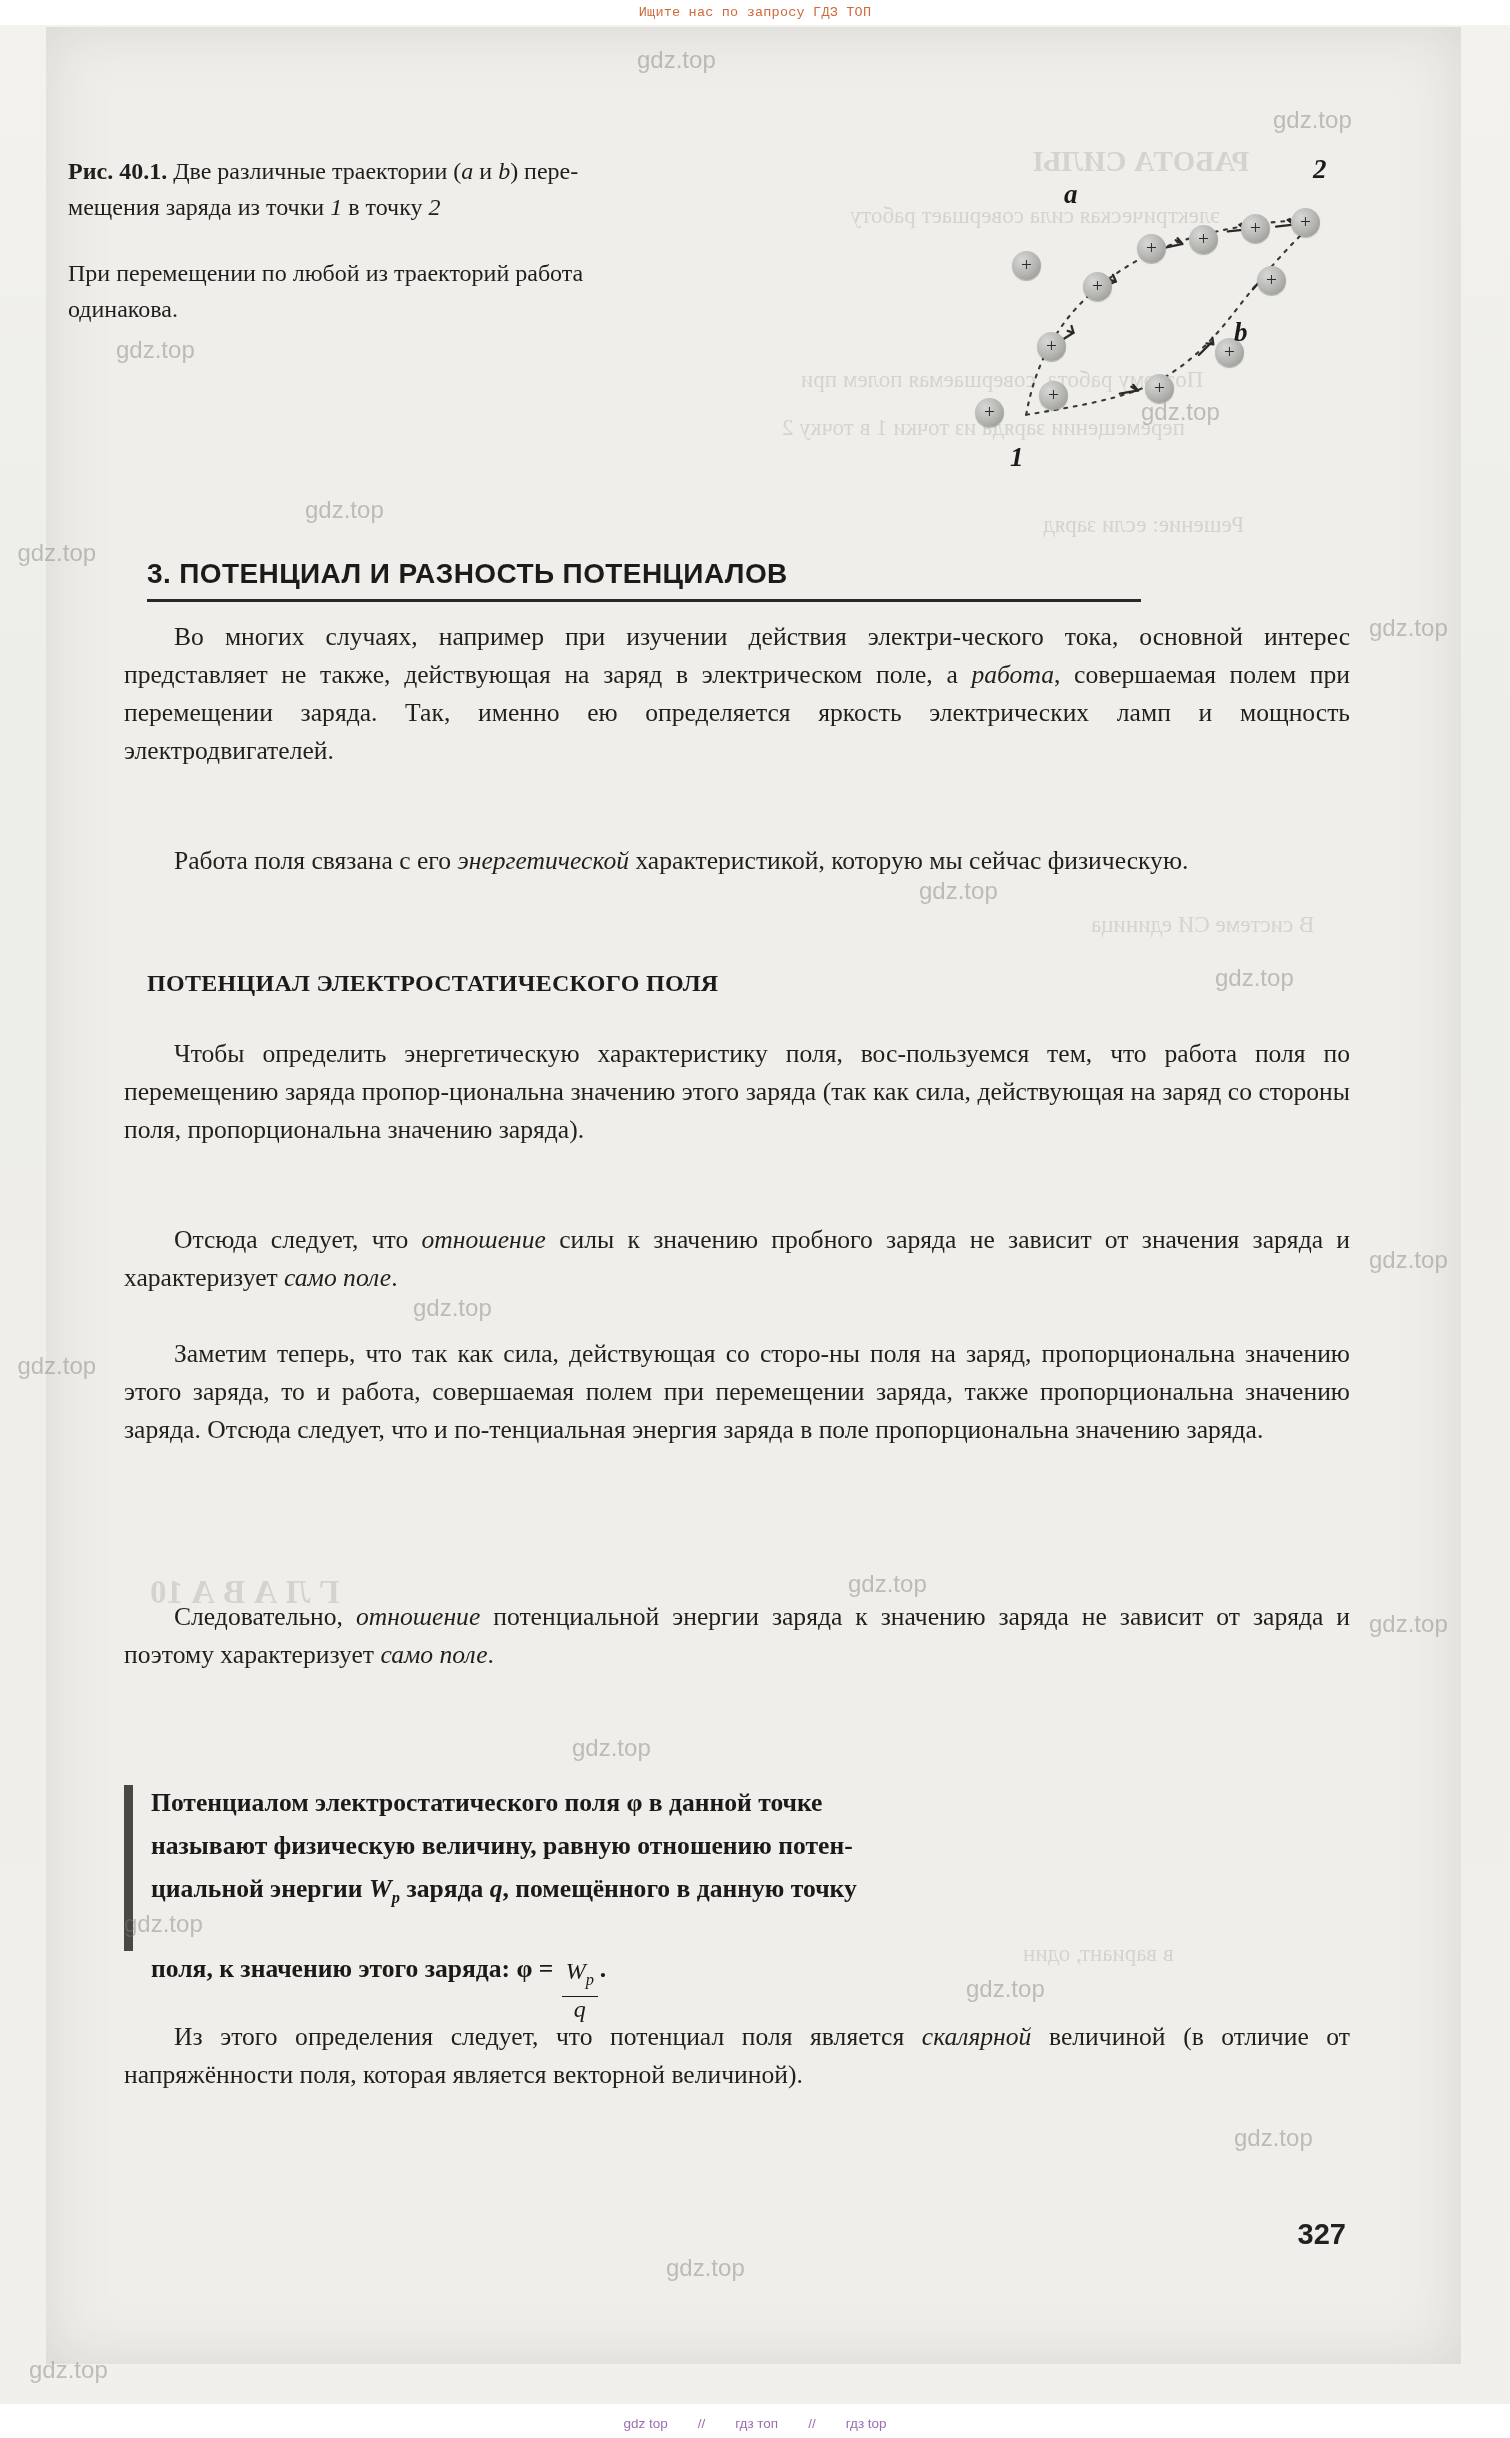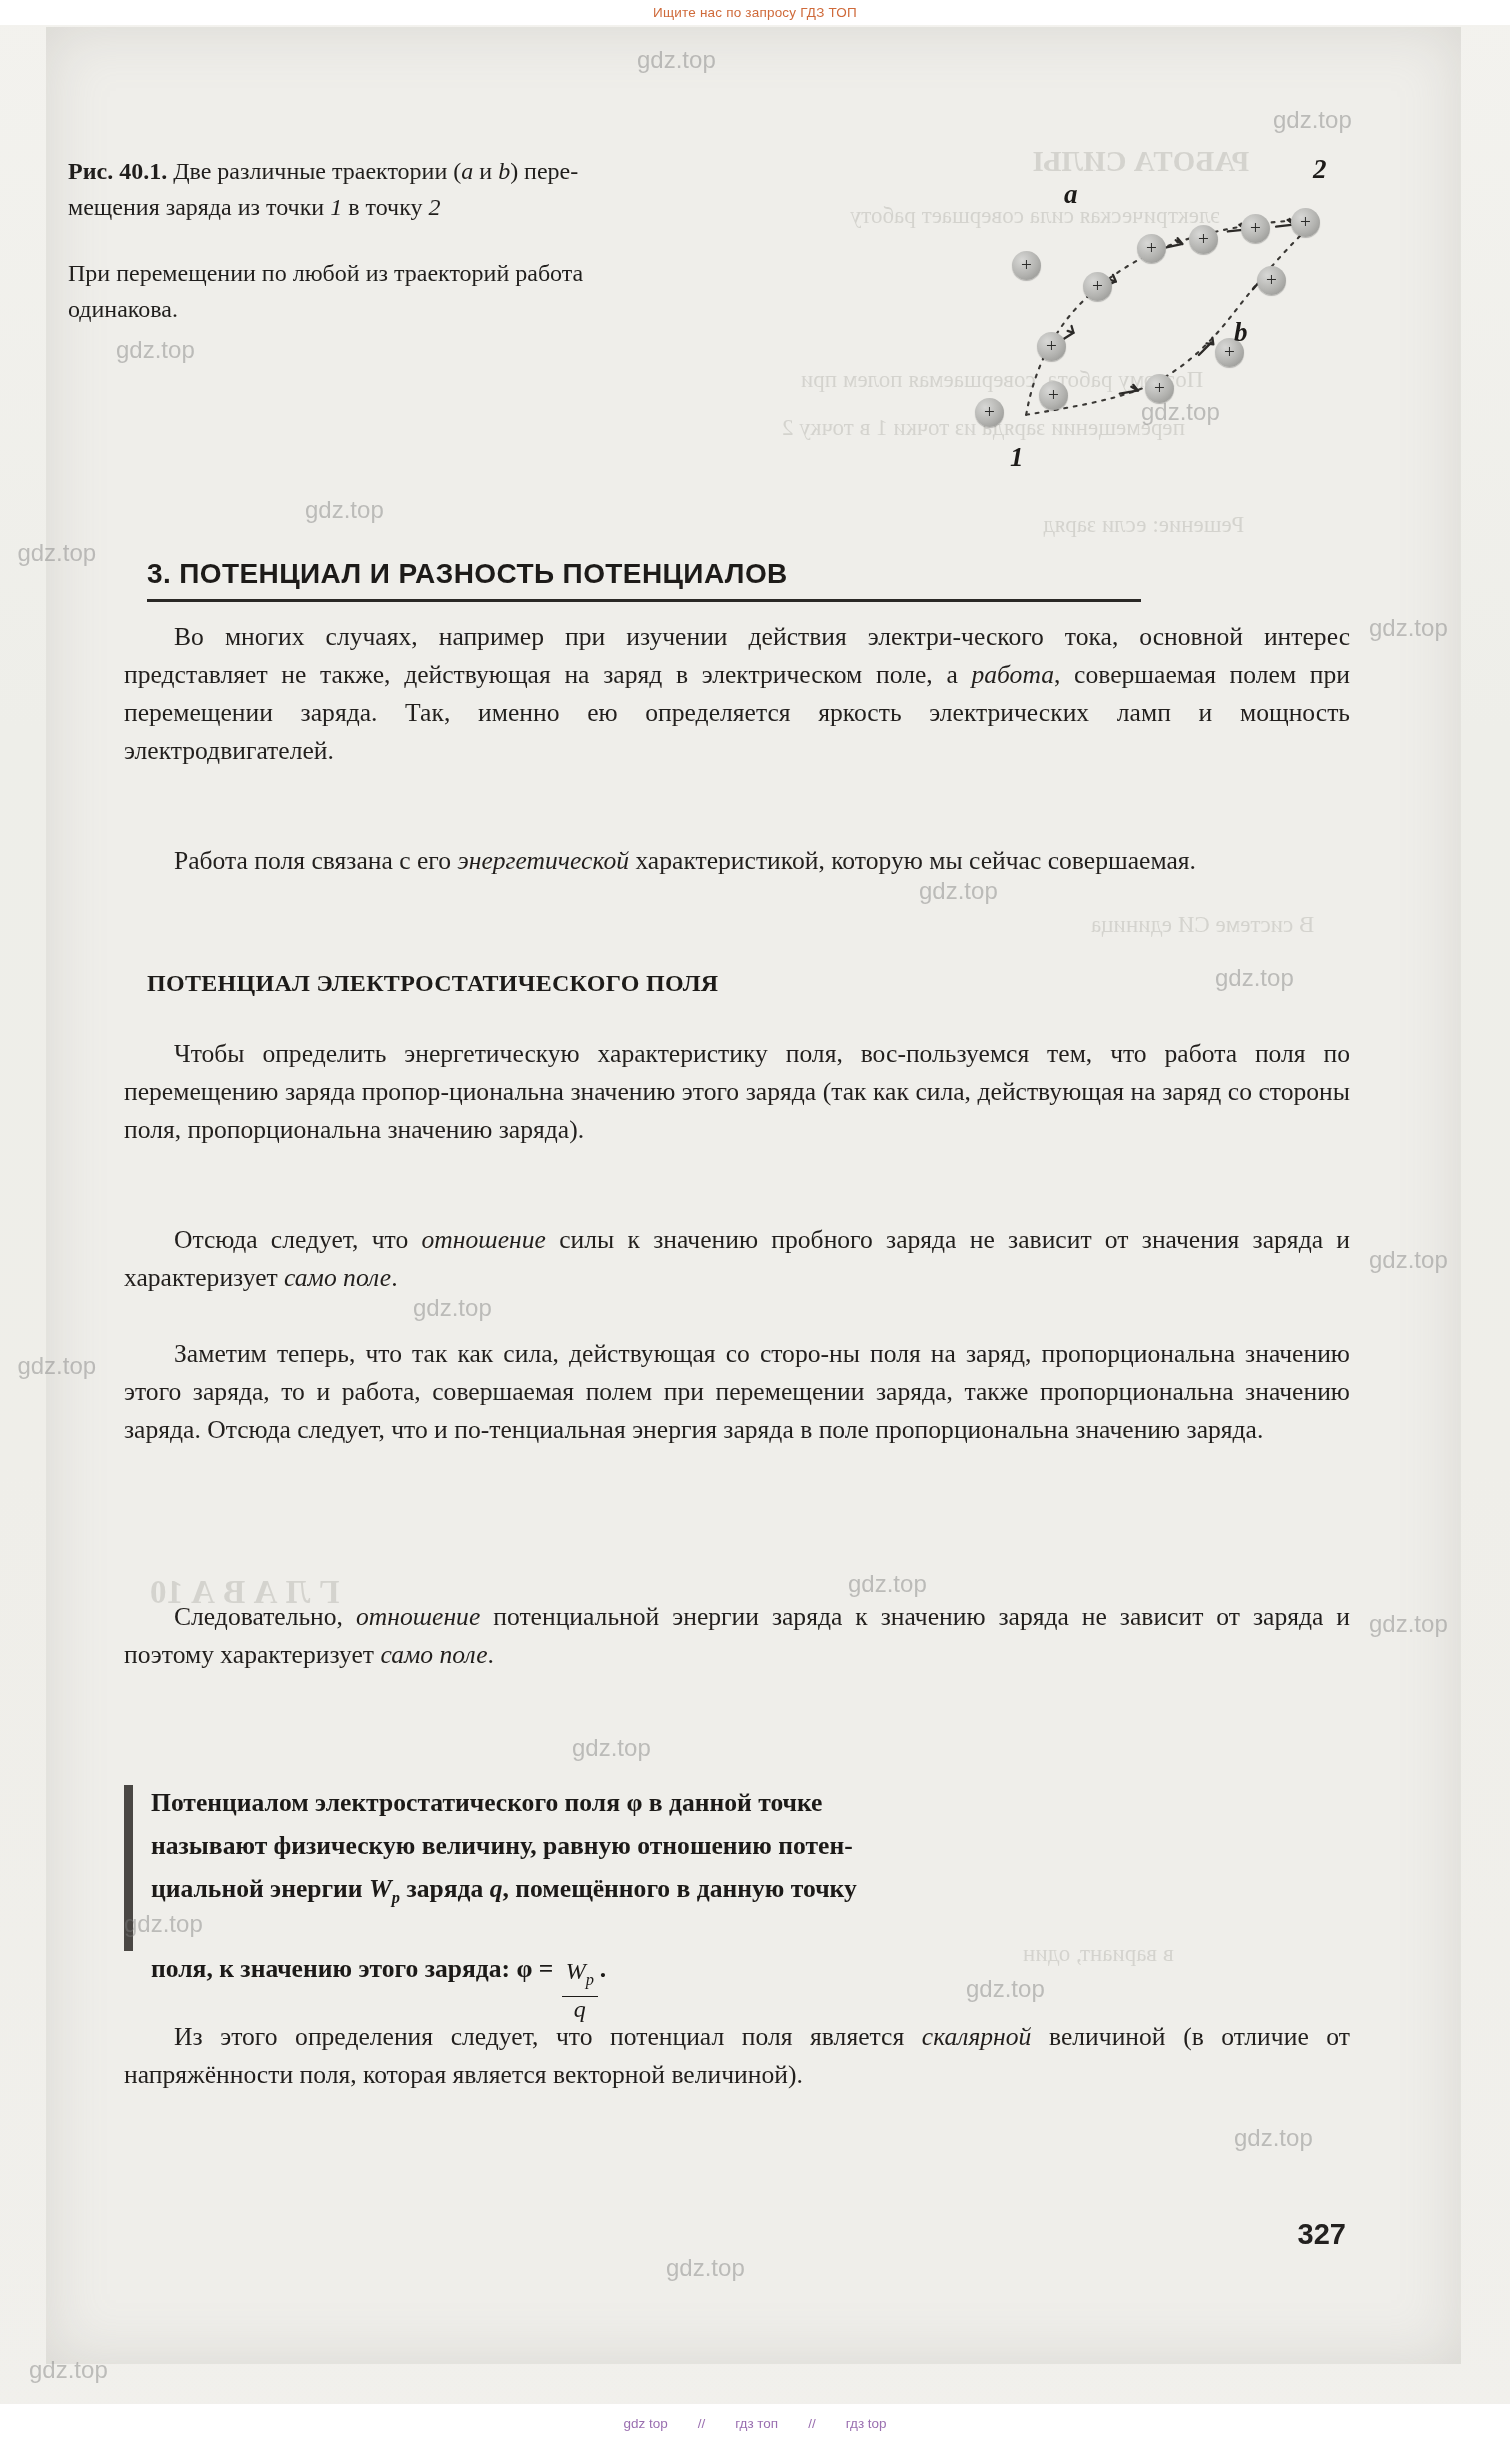--- a/index.html
+++ b/index.html
@@ -44,21 +44,21 @@
   }
 
   
   #top-banner {
     position: absolute;
     left: 0; top: 0;
     width: 1510px;
     height: 25px;
     background: #ffffff;
     color: #cf6a3a;
-    font-family: Liberation Sans, sans-serif;
+    font-family: Liberation Mono, monospace;
     font-size: 13.5px;
     text-align: center;
     line-height: 25px;
     letter-spacing: 0.2px;
   }
   
   #bottom-banner {
     position: absolute;
     left: 0;
     bottom: 0;
@@ -277,21 +277,21 @@
   </div>
 
   <div class="section-head" style="left:147px; top:558px;">3. ПОТЕНЦИАЛ И РАЗНОСТЬ ПОТЕНЦИАЛОВ</div>
   <div id="section-rule" style="left:147px; top:599px; width:994px;"></div>
 
   <div class="txt body-par" style="left:124px; top:618px; width:1226px; text-indent:50px;">
     <span>Во многих случаях, например при изучении действия электри-ческого тока, основной интерес представляет не также, действующая на заряд в электрическом поле, а </span><i>работа</i><span>, совершаемая полем при перемещении заряда. Так, именно ею определяется яркость электрических ламп и мощность электродвигателей.</span>
   </div>
 
   <div class="txt body-par" style="left:124px; top:842px; width:1226px; text-indent:50px;">
-    <span>Работа поля связана с его </span><i>энергетической</i><span> характеристикой, которую мы сейчас совершаемая.</span>
+    <span>Работа поля связана с его </span><i>энергетической</i><span> характеристикой, которую мы сейчас физическую.</span>
   </div>
 
   <div class="sub-head" style="left:147px; top:970px;font-family:Liberation Serif, serif;">ПОТЕНЦИАЛ ЭЛЕКТРОСТАТИЧЕСКОГО ПОЛЯ</div>
 
   <div class="txt body-par" style="left:124px; top:1035px; width:1226px; text-indent:50px;">Чтобы определить энергетическую характеристику поля, вос-пользуемся тем, что работа поля по перемещению заряда пропор-циональна значению этого заряда (так как сила, действующая на заряд со стороны поля, пропорциональна значению заряда).</div>
 
   <div class="txt body-par" style="left:124px; top:1221px; width:1226px; text-indent:50px;">
     <span>Отсюда следует, что </span><i>отношение</i><span> силы к значению пробного заряда не зависит от значения заряда и характеризует </span><i>само поле</i><span>.</span>
   </div>
 

